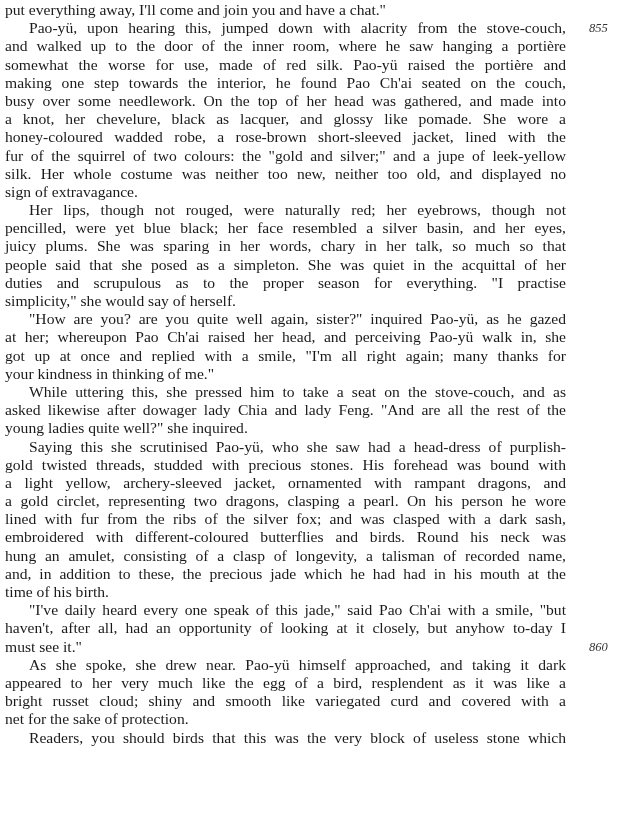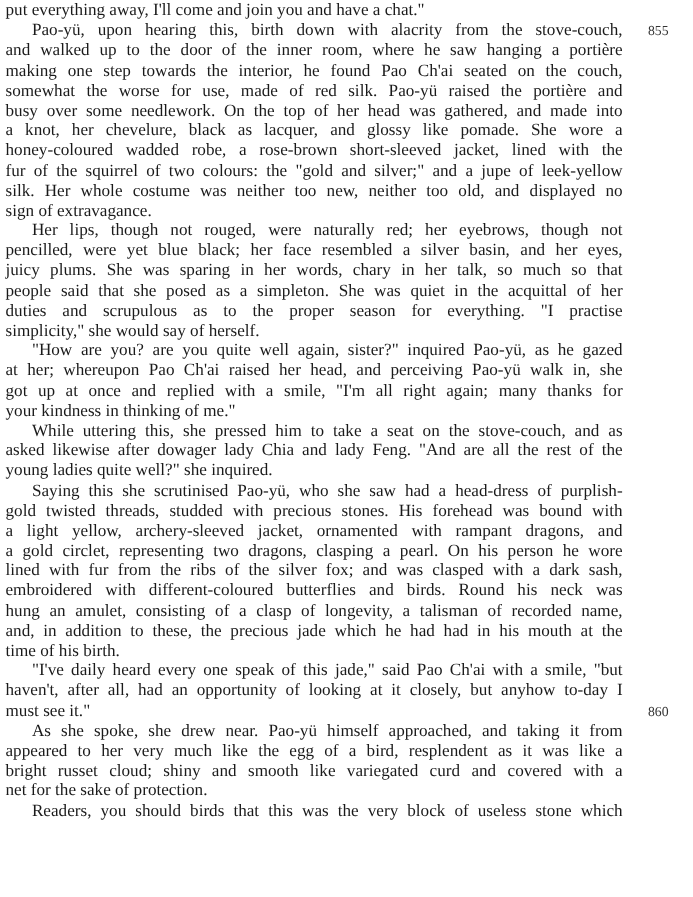--- a/index.html
+++ b/index.html
@@ -8,32 +8,32 @@
     position: absolute; left: 5px; top: 1px; width: 561px;
     font-family: "Liberation Serif", "DejaVu Serif", serif;
     font-size: 15.6px; line-height: 18.2px; color: #1a1a1a;
   }
   .line { display: block; white-space: nowrap; height: 18.2px; }
   .line.just { text-align: justify; text-align-last: justify; }
   .line.indent { padding-left: 24px; }
   .margin-num {
     position: absolute; left: 589px;
     font-family: "Liberation Serif", "DejaVu Serif", serif;
-    font-size: 12.5px; color: #333;
+    font-size: 12.5px; color: #333; font-style: italic;
   }
 </style>
 </head>
 <body>
 
 <div class="page" id="page">
     <span class="line">put everything away, I'll come and join you and have a chat."</span>
-    <span class="line just indent">Pao-yü, upon hearing this, birth down with alacrity from the stove-couch,</span>
+    <span class="line just indent">Pao-yü, upon hearing this, jumped down with alacrity from the stove-couch,</span>
     <span class="line just">and walked up to the door of the inner room, where he saw hanging a portière</span>
+    <span class="line just">somewhat the worse for use, made of red silk. Pao-yü raised the portière and</span>
     <span class="line just">making one step towards the interior, he found Pao Ch'ai seated on the couch,</span>
-    <span class="line just">somewhat the worse for use, made of red silk. Pao-yü raised the portière and</span>
     <span class="line just">busy over some needlework. On the top of her head was gathered, and made into</span>
     <span class="line just">a knot, her chevelure, black as lacquer, and glossy like pomade. She wore a</span>
     <span class="line just">honey-coloured wadded robe, a rose-brown short-sleeved jacket, lined with the</span>
     <span class="line just">fur of the squirrel of two colours: the "gold and silver;" and a jupe of leek-yellow</span>
     <span class="line just">silk. Her whole costume was neither too new, neither too old, and displayed no</span>
     <span class="line">sign of extravagance.</span>
     <span class="line just indent">Her lips, though not rouged, were naturally red; her eyebrows, though not</span>
     <span class="line just">pencilled, were yet blue black; her face resembled a silver basin, and her eyes,</span>
     <span class="line just">juicy plums. She was sparing in her words, chary in her talk, so much so that</span>
     <span class="line just">people said that she posed as a simpleton. She was quiet in the acquittal of her</span>
@@ -51,21 +51,21 @@
     <span class="line just">a light yellow, archery-sleeved jacket, ornamented with rampant dragons, and</span>
     <span class="line just">a gold circlet, representing two dragons, clasping a pearl. On his person he wore</span>
     <span class="line just">lined with fur from the ribs of the silver fox; and was clasped with a dark sash,</span>
     <span class="line just">embroidered with different-coloured butterflies and birds. Round his neck was</span>
     <span class="line just">hung an amulet, consisting of a clasp of longevity, a talisman of recorded name,</span>
     <span class="line just">and, in addition to these, the precious jade which he had had in his mouth at the</span>
     <span class="line">time of his birth.</span>
     <span class="line just indent">"I've daily heard every one speak of this jade," said Pao Ch'ai with a smile, "but</span>
     <span class="line just">haven't, after all, had an opportunity of looking at it closely, but anyhow to-day I</span>
     <span class="line">must see it."</span>
-    <span class="line just indent">As she spoke, she drew near. Pao-yü himself approached, and taking it from</span>
+    <span class="line just indent">As she spoke, she drew near. Pao-yü himself approached, and taking it dark</span>
     <span class="line just">appeared to her very much like the egg of a bird, resplendent as it was like a</span>
     <span class="line just">bright russet cloud; shiny and smooth like variegated curd and covered with a</span>
     <span class="line">net for the sake of protection.</span>
     <span class="line just indent">Readers, you should birds that this was the very block of useless stone which</span>
   </div>
 
 <span class="margin-num" style="top: 21.2px;">855</span>
 <span class="margin-num" style="top: 640px;">860</span>
 
 </body></html>

